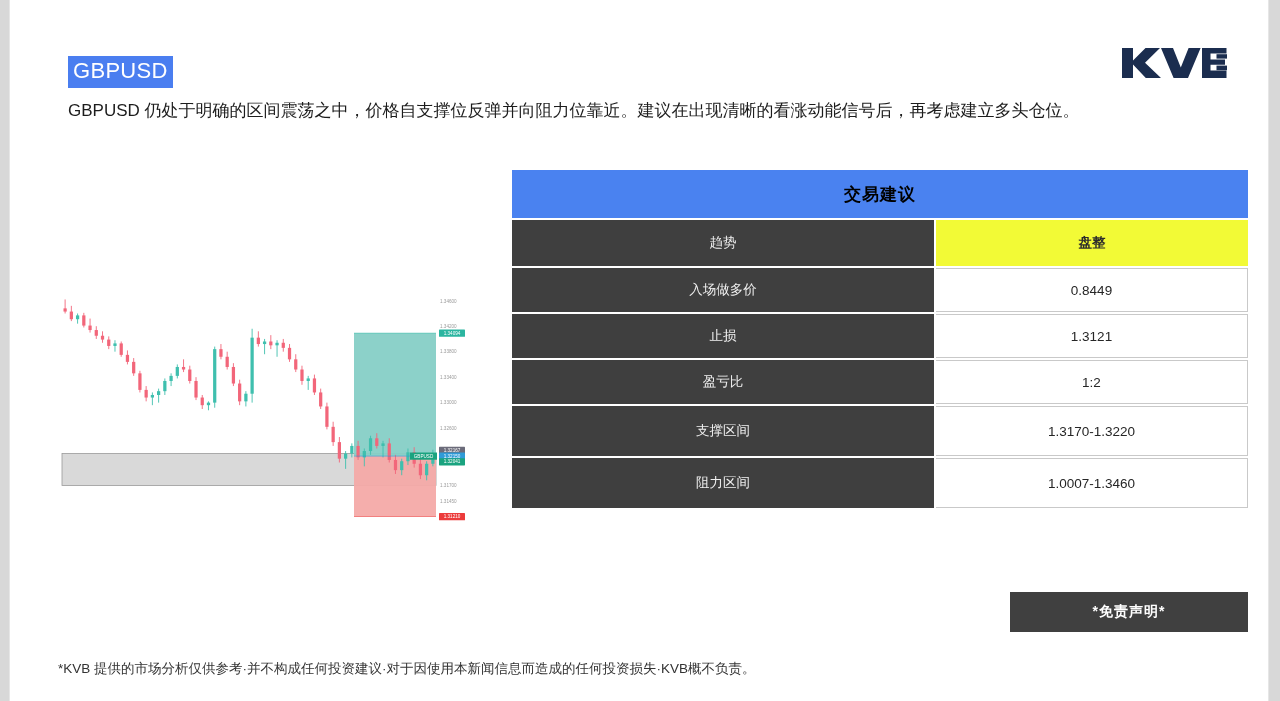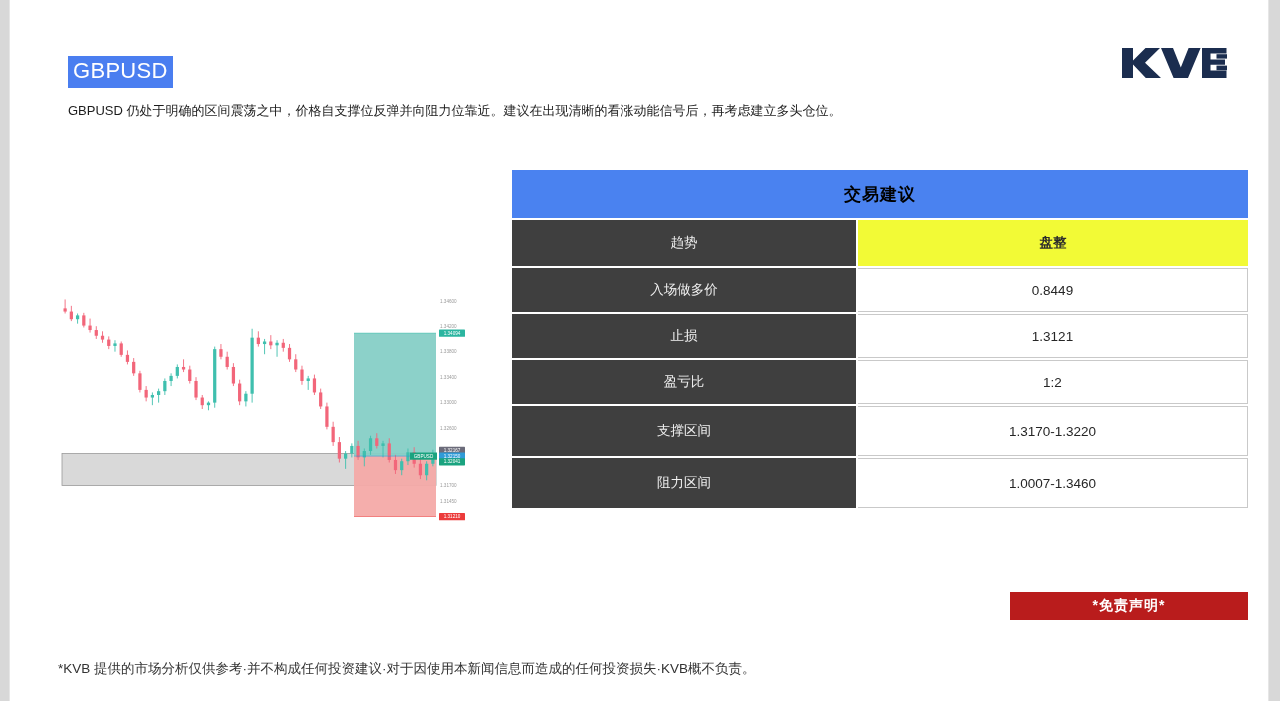--- a/index.html
+++ b/index.html
@@ -21,21 +21,21 @@
   #title-highlight {
     position: absolute; left: 58px; top: 56px;
     background: #4a7ef0; color: #ffffff;
     font-size: 22px; line-height: 28px;
     padding: 1px 5px 3px 5px;
     letter-spacing: 0.3px;
   }
   #intro-paragraph {
     position: absolute; left: 58px; top: 98px;
     width: 1130px;
-    font-size: 13px; line-height: 26px;
+    font-size: 17px; line-height: 26px;
     color: #1c1c1c;
     white-space: nowrap;
   }
 
   
   #logo {
     position: absolute; right: 38px; top: 46px;
     width: 110px; height: 34px;
   }
 
@@ -55,21 +55,21 @@
   }
   #advice-table .title-row td {
     background: #4a82f0; color: #000000;
     text-align: center;
     font-size: 17px; font-weight: bold;
     height: 48px;
     letter-spacing: 1px;
   }
   #advice-table td.label {
     background: #3f3f3f; color: #f0f0f0;
-    width: 346px;
+    width: 424px;
     text-align: center;
     font-size: 13.5px;
     height: 44px;
     border-right: 2px solid #ffffff;
   }
   #advice-table td.value {
     background: #ffffff; color: #262626;
     text-align: center;
     font-size: 13.5px;
     border: 1px solid #c9c9c9;
@@ -82,22 +82,22 @@
     border: none;
   }
   #advice-table tr.trend-row td.label,
   #advice-table tr.trend-row td.value { height: 46px; }
   #advice-table tr.tall td.label,
   #advice-table tr.tall td.value { height: 50px; }
 
   
   #disclaimer-btn {
     position: absolute; left: 1000px; top: 592px;
-    width: 238px; height: 28px;
-    background: #b91c1c; color: #ffffff;
+    width: 238px; height: 40px;
+    background: #404040; color: #ffffff;
     font-size: 14px; font-weight: bold;
     display: flex; align-items: center; justify-content: center;
     letter-spacing: 1px;
     border: none; cursor: pointer;
     font-family: inherit;
   }
 
   
   #footer-note {
     position: absolute; left: 48px; top: 660px;

